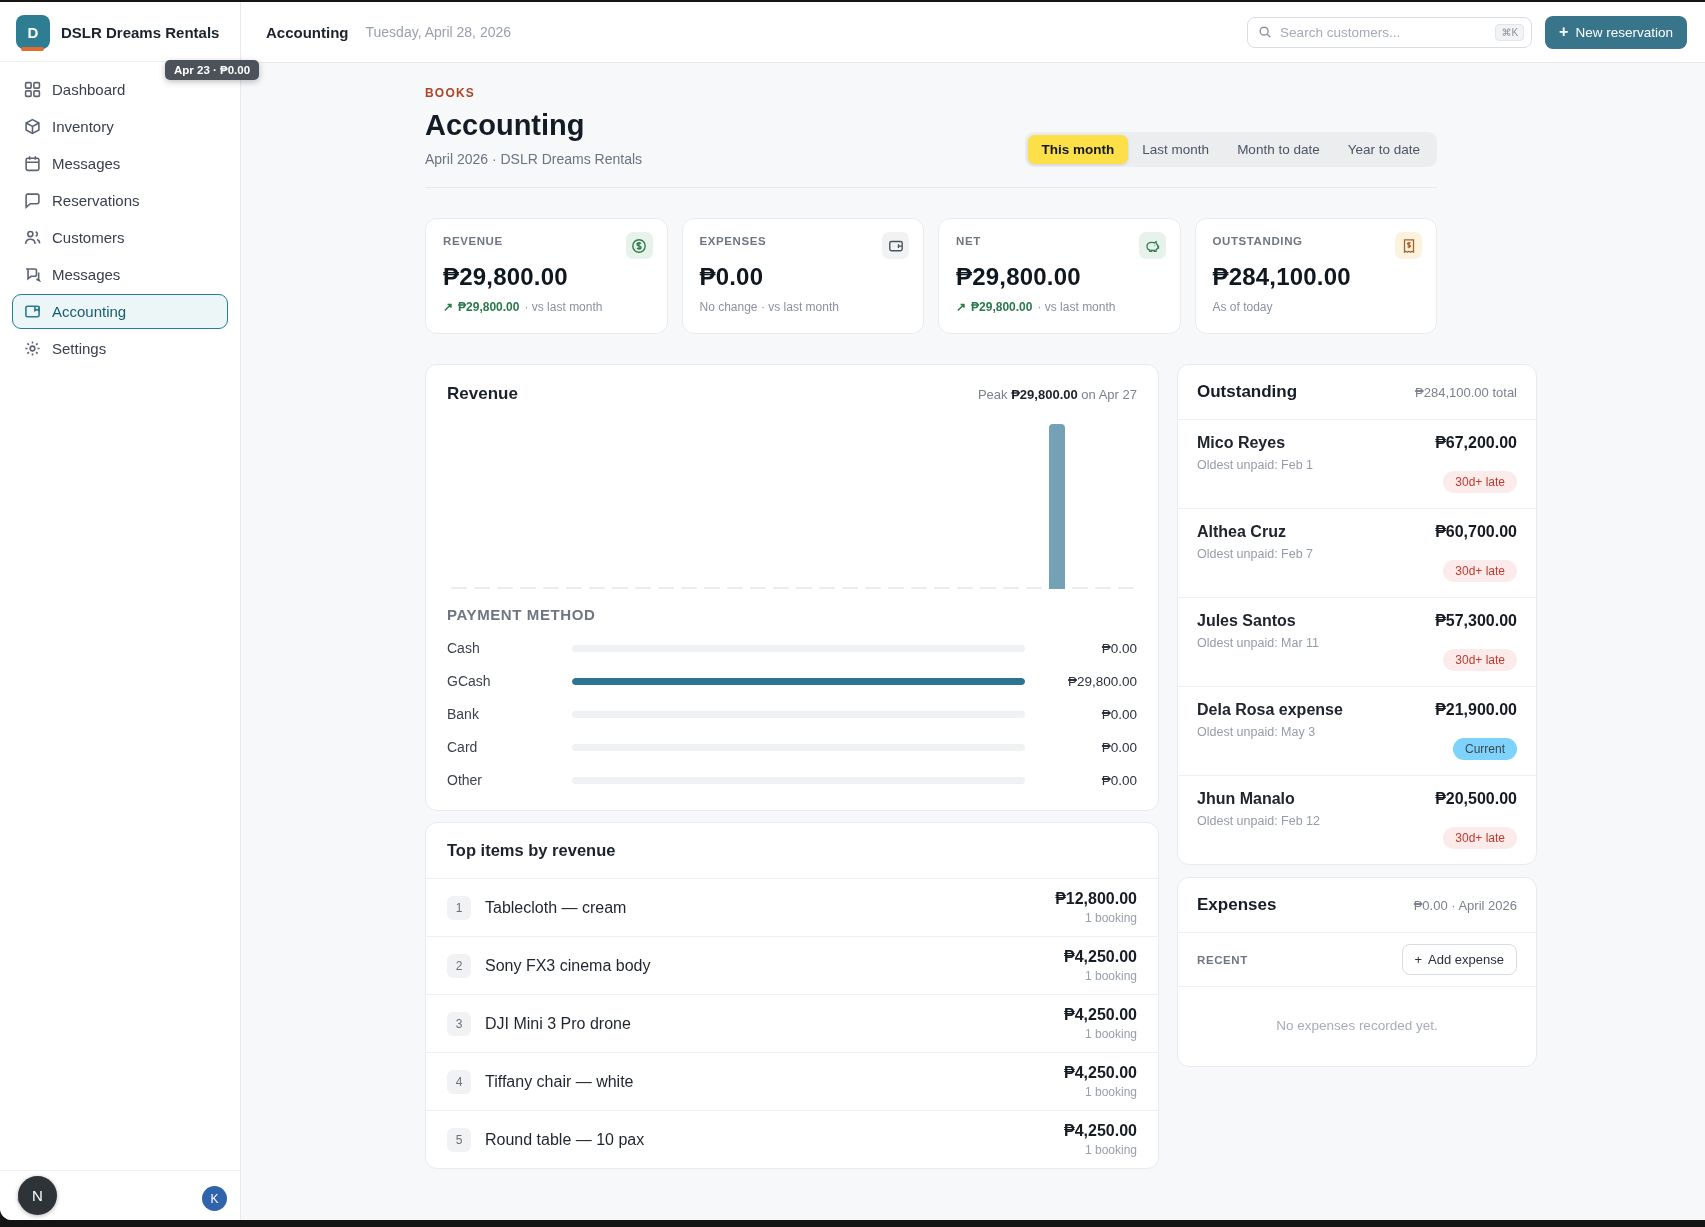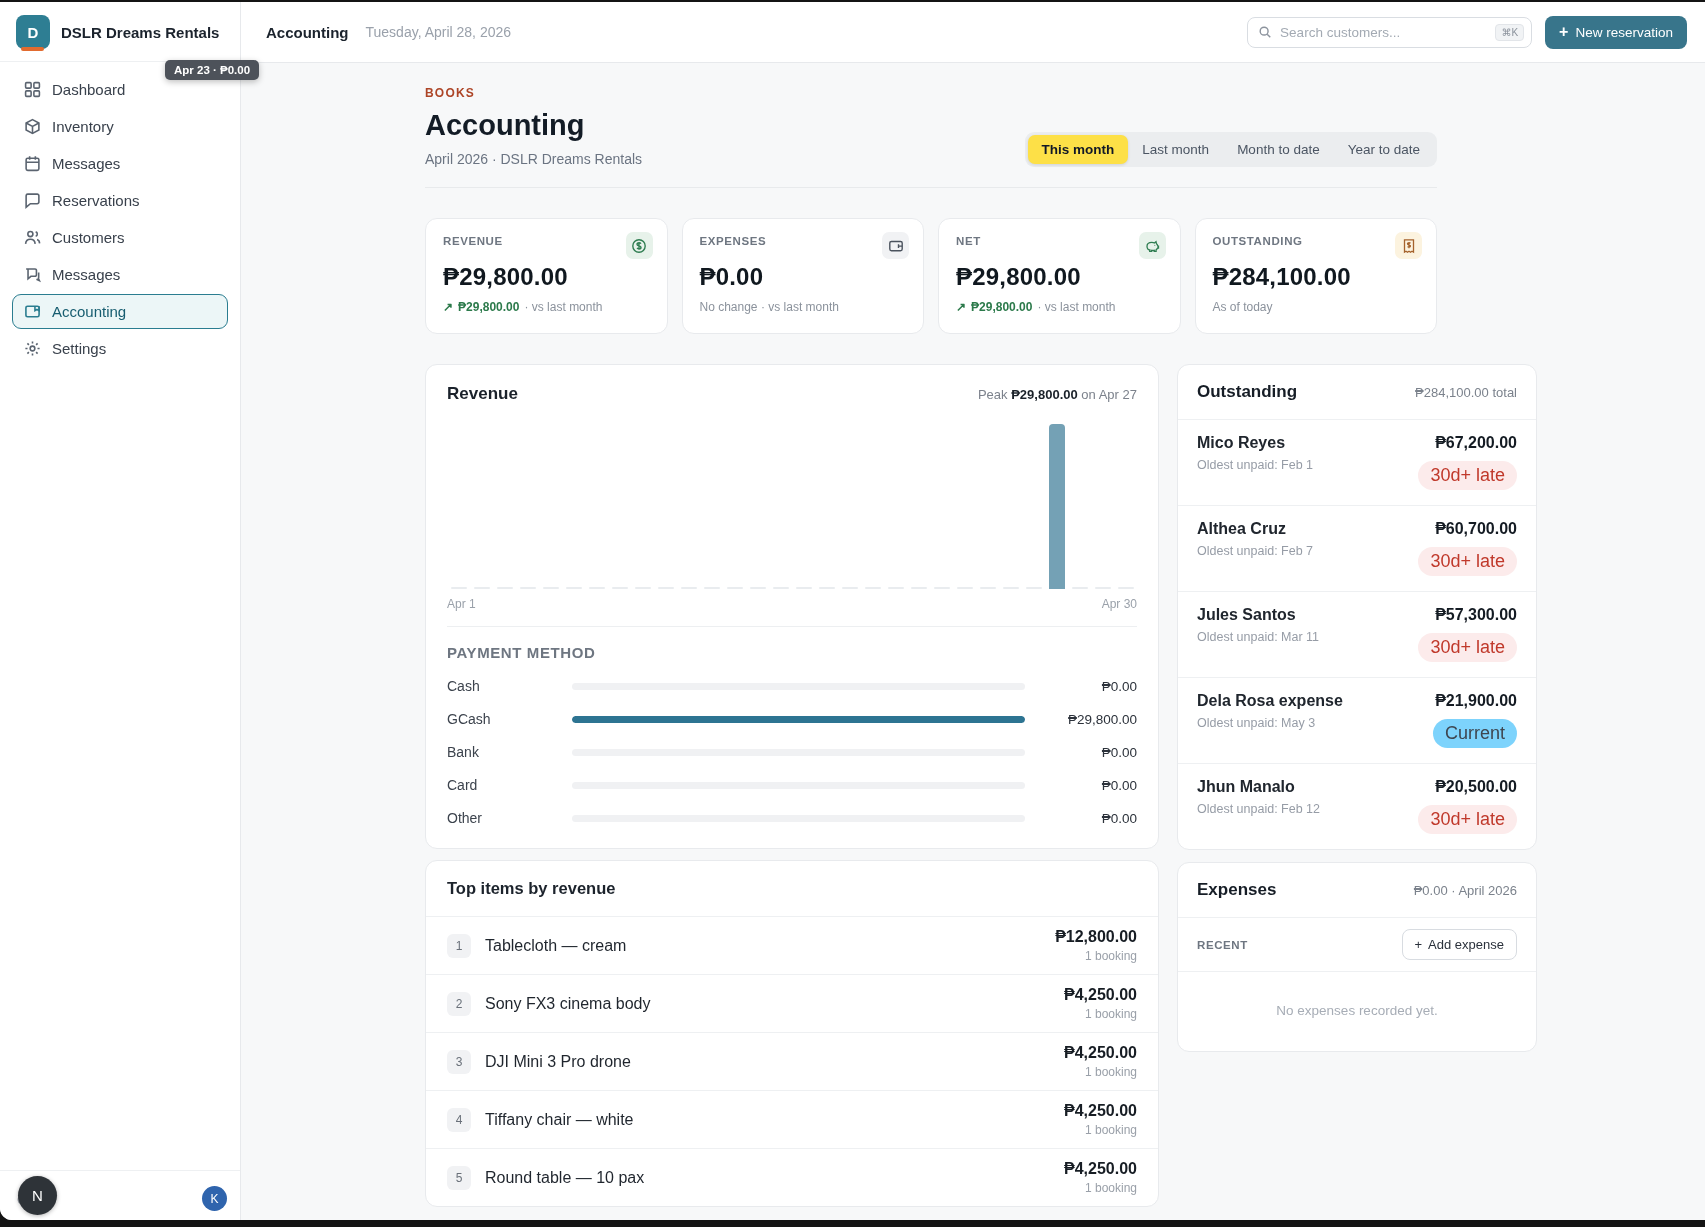--- a/index.html
+++ b/index.html
@@ -124,21 +124,21 @@
   .os-head { display:flex; align-items:center; justify-content:space-between; padding:17px 19px;
              border-bottom:1px solid #eef0f2; }
   .os-title { font-size:17px; font-weight:bold; color:#161d26; }
   .os-total { font-size:13px; color:#7b828c; }
   .os-row { display:flex; justify-content:space-between; padding:14px 19px 15px 19px; border-bottom:1px solid #eef0f2; cursor:pointer; }
   .os-row:last-child { border-bottom:none; }
   .os-name { font-size:16px; color:#20262e; font-weight:bold; font-weight:600; }
   .os-sub { font-size:12.5px; color:#969ca6; margin-top:6px; }
   .os-right { text-align:right; }
   .os-amount { font-size:16px; font-weight:bold; color:#141b23; }
-  .badge { display:inline-block; margin-top:9px; font-size:18px; padding:4px 12px; border-radius:999px; }
+  .badge { display:inline-block; margin-top:19px; font-size:12px; padding:4px 12px; border-radius:999px; }
   .badge.late { background:#fcebeb; color:#c0392b; }
   .badge.current { background:#7dd3fc; color:#3e4650; }
 
   
   .expenses { margin-top:12px; }
   .ex-row2 { display:flex; align-items:center; justify-content:space-between; padding:11px 19px;
              border-bottom:1px solid #eef0f2; }
   .ex-recent { font-size:11.5px; font-weight:bold; letter-spacing:.6px; color:#6e7681; }
   .btn-outline { background:#fff; border:1px solid #d8dce1; border-radius:8px; padding:7px 12px; font-size:13px;
                  color:#2a313b; display:flex; align-items:center; gap:6px; cursor:pointer;
@@ -421,24 +421,20 @@
                   <div class="bar-col">
                     <div class="bar stub" style="height: 2px;"></div>
                   </div>
                   <div class="bar-col">
                     <div class="bar stub" style="height: 2px;"></div>
                   </div>
                   <div class="bar-col">
                     <div class="bar stub" style="height: 2px;"></div>
                   </div>
                 </div>
-              <div class="x-labels">
-                <span>Apr 1</span>
-                <span>Apr 30</span>
-              </div>
 
               <div class="pay-section">
                 <div class="pay-heading">PAYMENT METHOD</div>
                 <div class="pay-row">
                   <span class="pay-label">Cash</span>
                   <div class="pay-track">
                       <div class="pay-fill" style="width: 0%;"></div>
                     </div>
                   <span class="pay-value">₱0.00</span>
                 </div>

